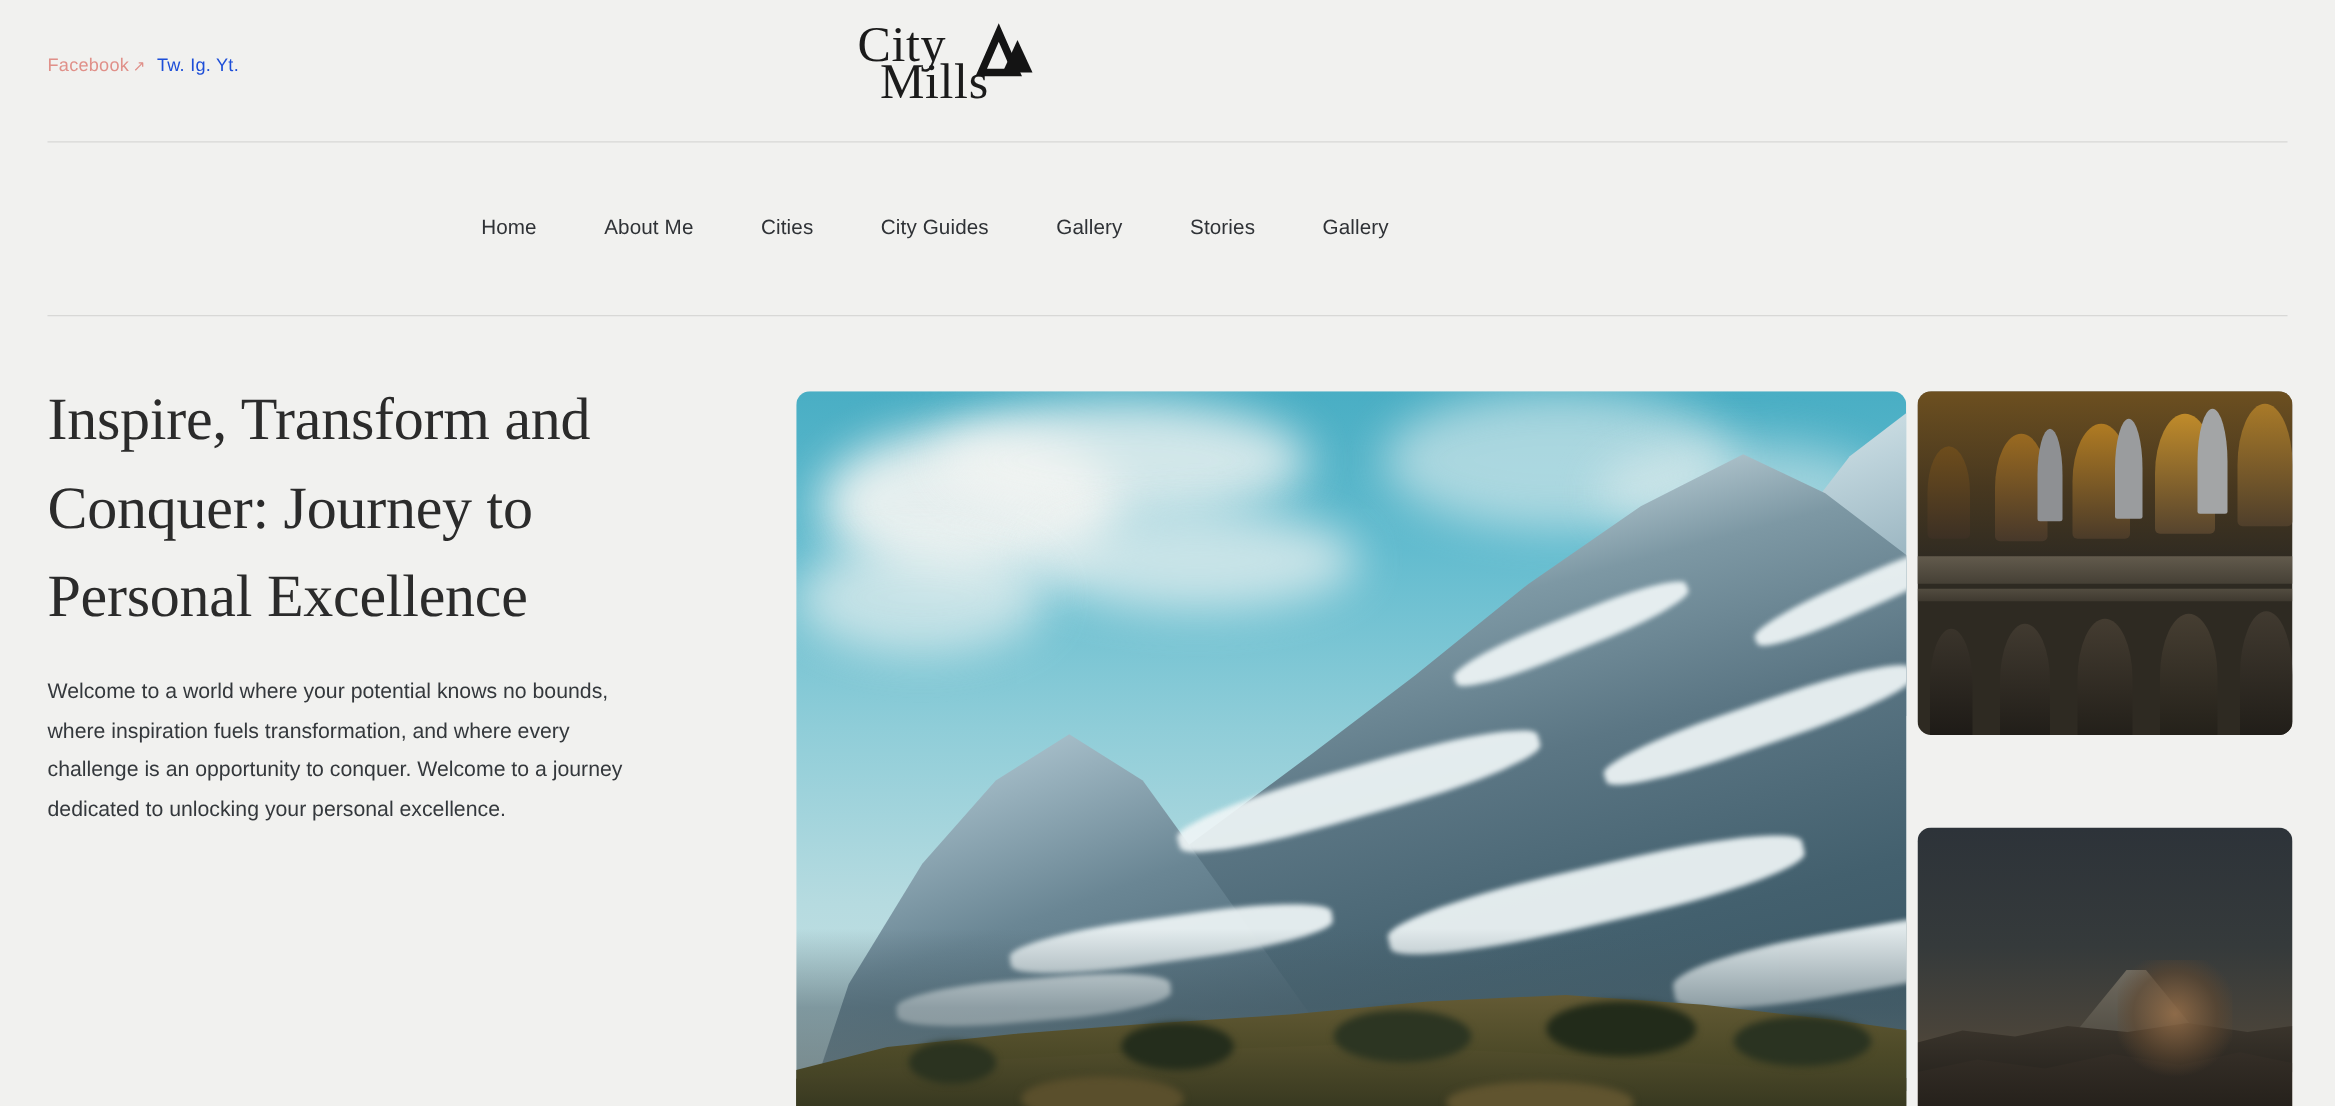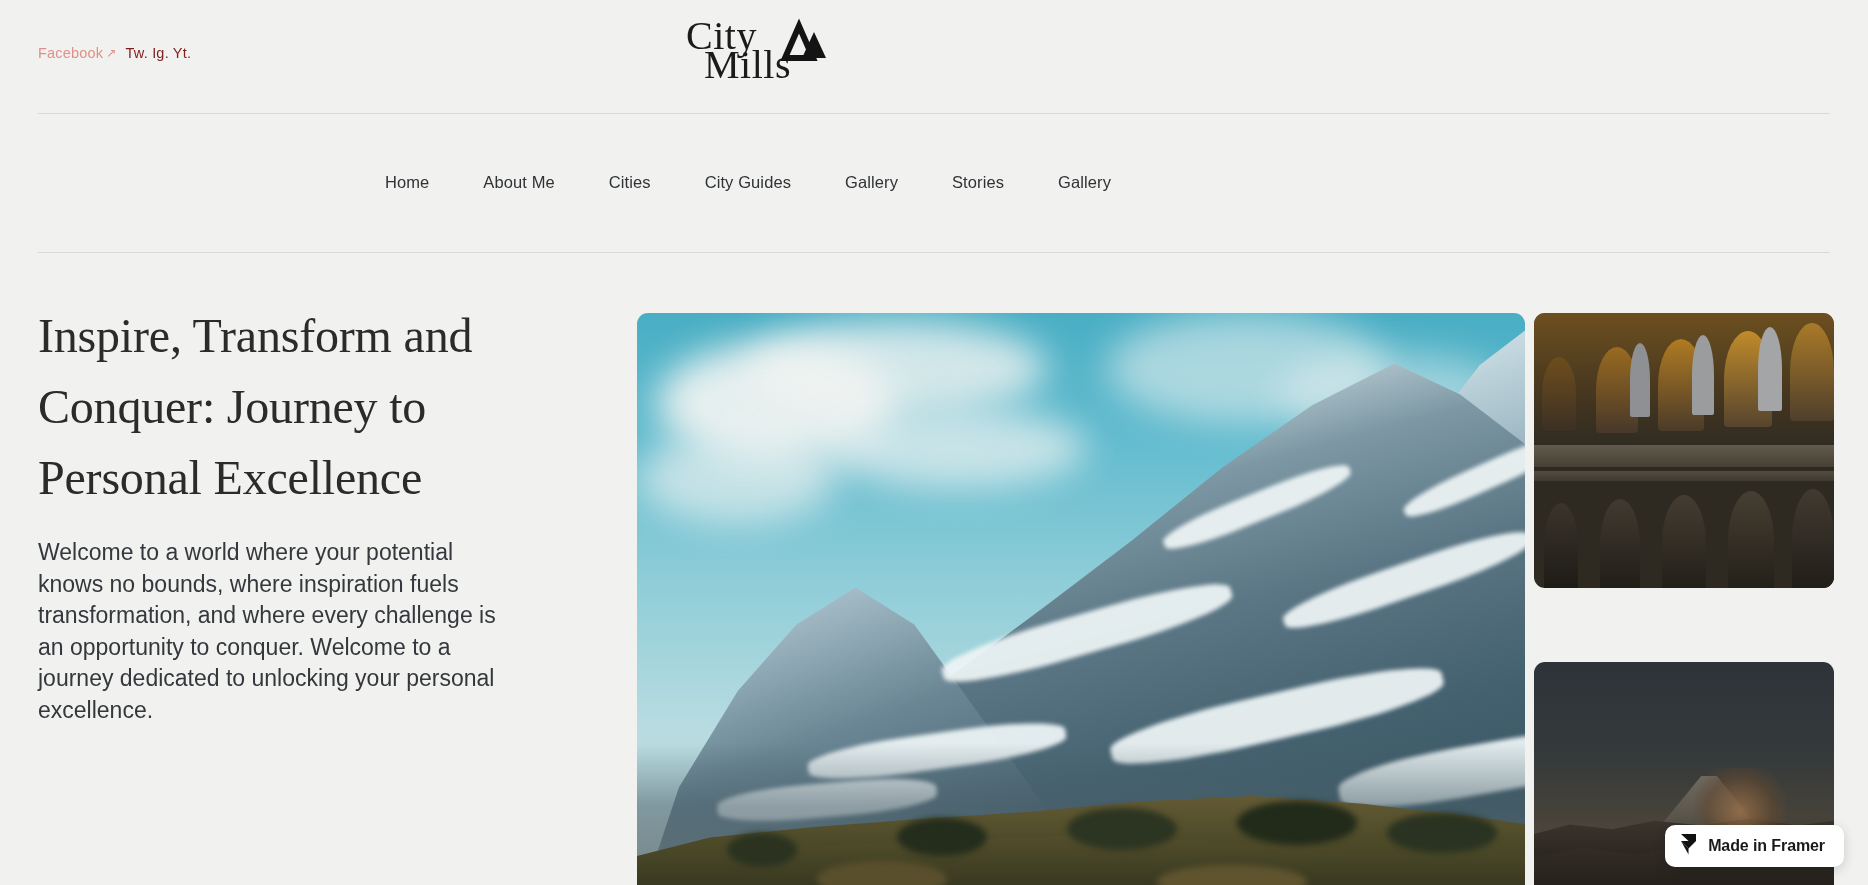--- a/index.html
+++ b/index.html
@@ -18,21 +18,21 @@
   .social {
     position:absolute; left:38px; top:45px;
     display:flex; align-items:center; gap:9px;
     font-size:14.5px; letter-spacing:.2px;
   }
   .social .fb {
     color:#e09089; display:inline-flex; align-items:center; gap:3px;
     cursor:pointer;
   }
   .social .fb .arrow { font-size:12px; display:inline-block; }
-  .social .other { color:#7f1d1d; cursor:pointer; }
+  .social .other { color:#1d4ed8; cursor:pointer; }
 
   .logo {
     position:absolute; left:50%; top:16px; transform:translateX(-50%);
     width:230px; height:72px; cursor:pointer;
   }
   .logo .l1, .logo .l2 {
     font-family:"Liberation Serif", serif;
     color:#1b1b1b; line-height:1; white-space:nowrap;
   }
   .logo .l1 { position:absolute; left:2px; top:0px; font-size:40px; letter-spacing:.5px; }
@@ -72,21 +72,21 @@
   }
 
   
   .hero-left { position:absolute; left:38px; top:300px; width:500px; }
   .hero-title {
     font-family:"Liberation Serif", serif;
     font-size:48px; line-height:71px; color:#2b2b2b;
     font-weight:normal; letter-spacing:-.2px;
   }
   .hero-body {
-    margin-top:24px; font-size:23px; line-height:31.5px;
+    margin-top:24px; font-size:17px; line-height:31.5px;
     color:#34383c; width:480px;
   }
 
   
   .img-card { position:absolute; border-radius:11px; overflow:hidden; }
   .hero-img { left:637px; top:313px; width:888px; height:585px; }
   .side-img-1 { left:1534px; top:313px; width:300px; height:275px; }
   .side-img-2 { left:1534px; top:662px; width:300px; height:236px; }
 
   
@@ -311,24 +311,14 @@
   </div>
 
   <div class="img-card side-img-2">
     <div class="vol-sky"></div>
     <div class="vol-cone"></div>
     <div class="vol-ridge"></div>
     <div class="vol-fg"></div>
     <div class="vol-tree"></div>
   </div>
 
-  <div class="framer-badge">
-    <span>
-      <svg width="17" height="22" viewBox="0 0 17 22">
-        <path d="M1 1 H16 V8 H8.5 Z" fill="#111"></path>
-        <path d="M1 8 H16 L8.5 15.5 Z" fill="#111"></path>
-        <path d="M1 8 L8.5 15.5 V21.5 Z" fill="#111"></path>
-      </svg>
-    </span>
-    <span class="txt">Made in Framer</span>
-  </div>
 
 </div>
 
 </body></html>

